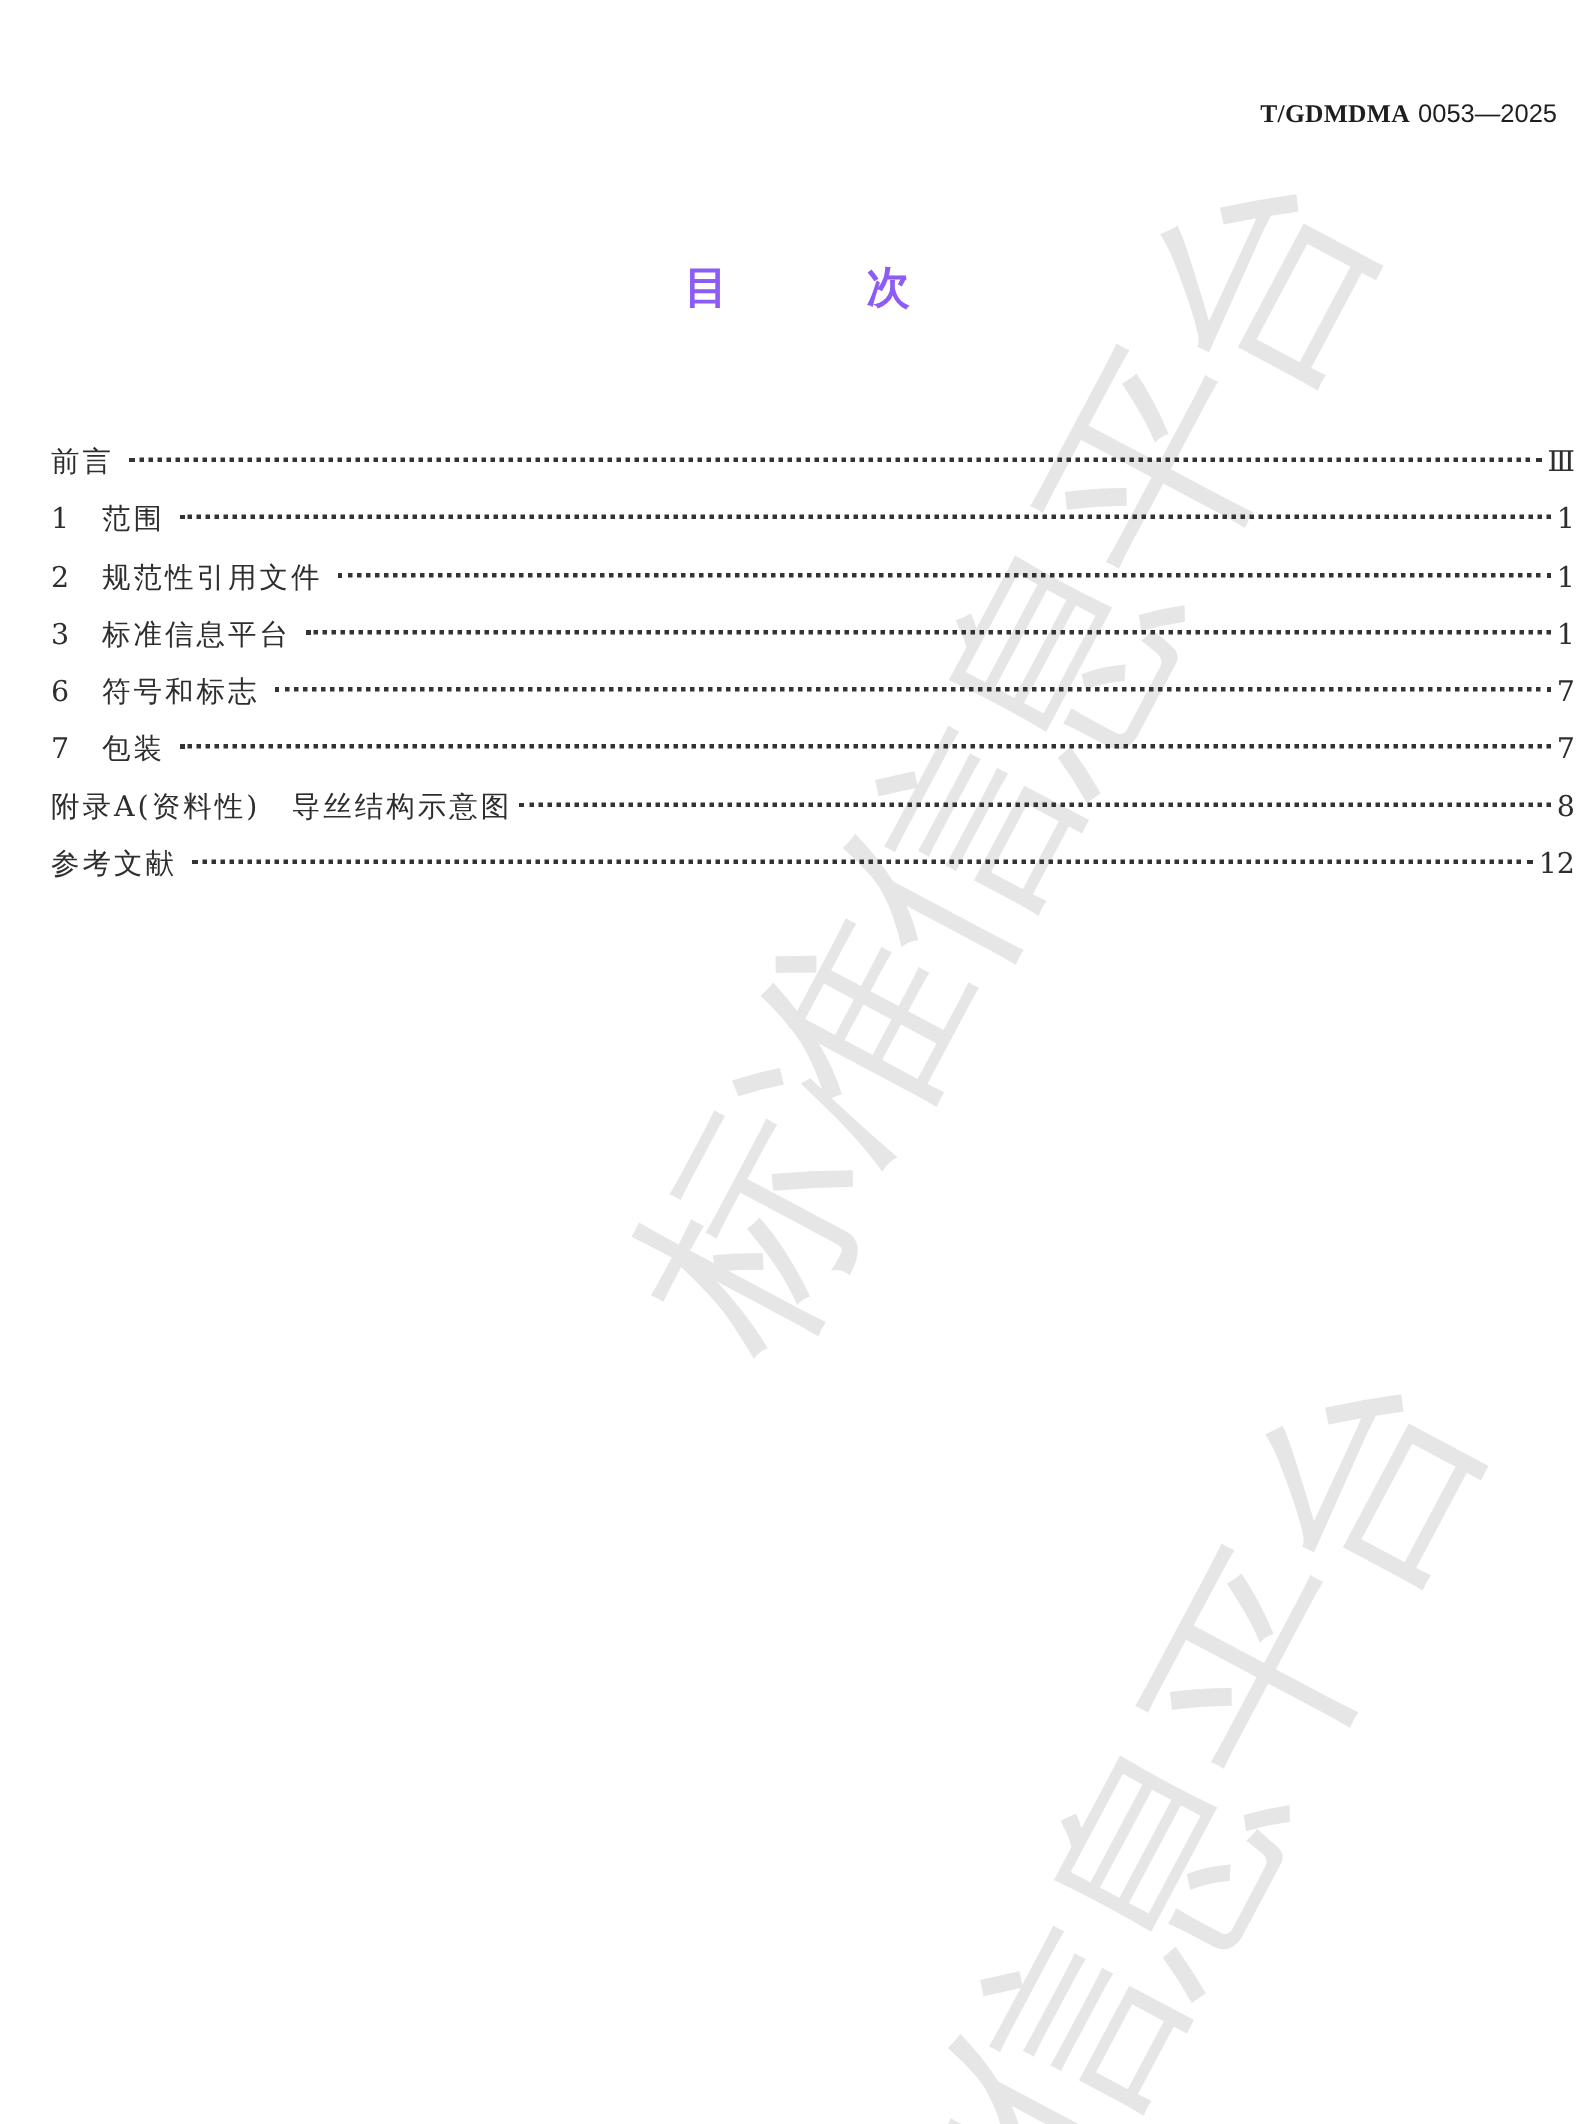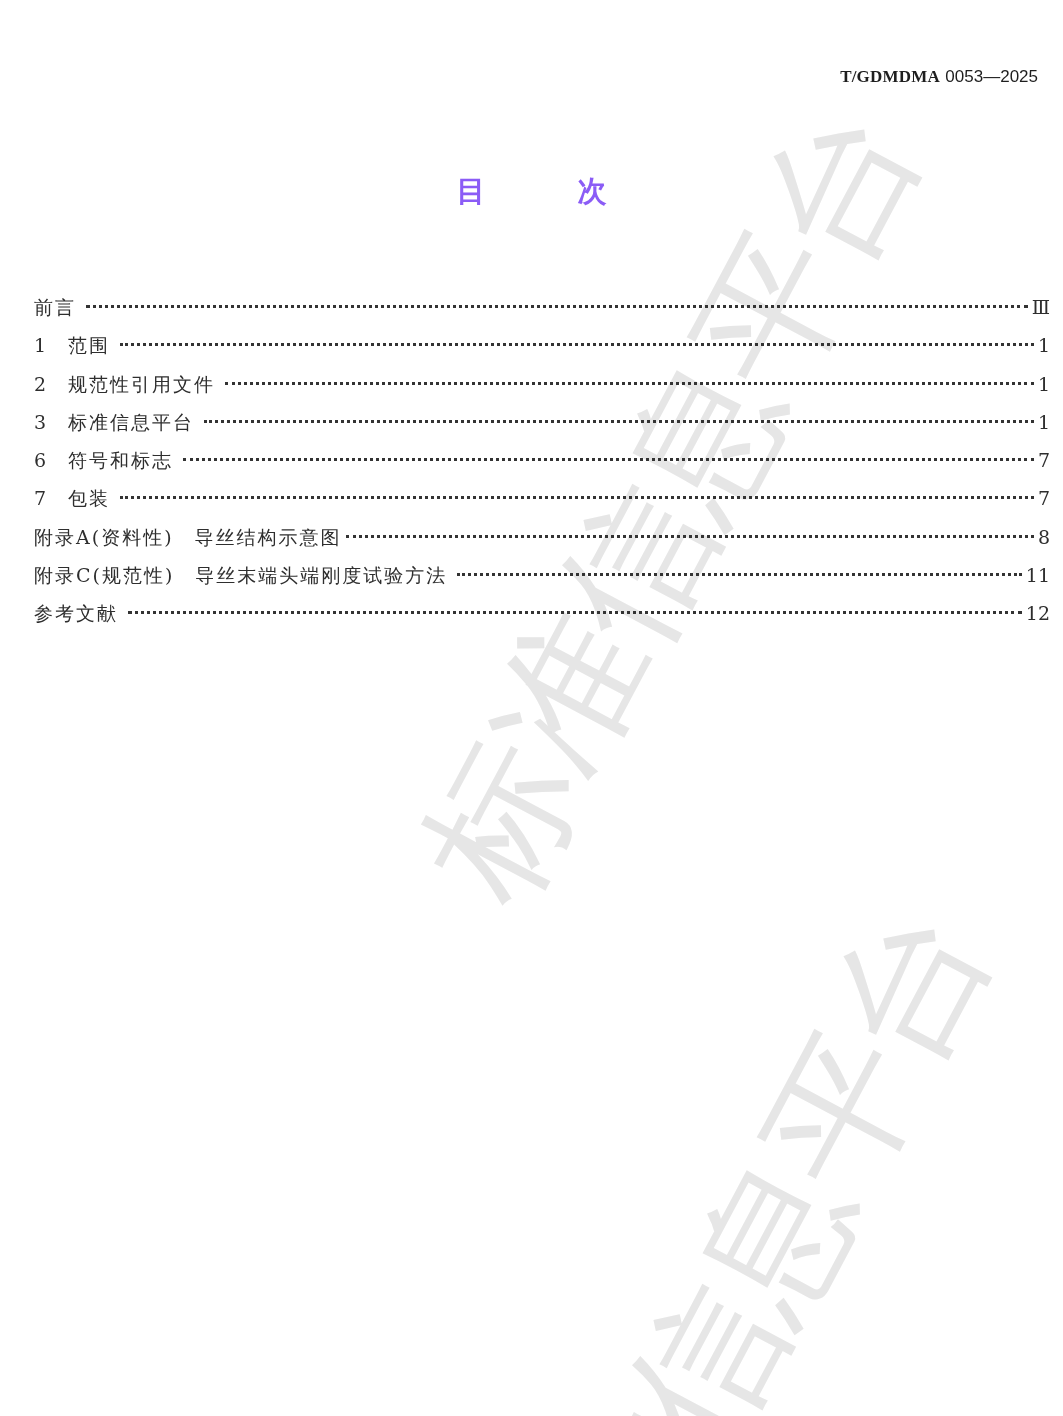--- a/index.html
+++ b/index.html
@@ -155,23 +155,18 @@
       <span class="toc-label"><span class="toc-num">7</span><span>包装</span></span>
       <span class="toc-leader"></span>
       <span class="toc-page">7</span>
     </li>
     <li class="toc-row">
       <span class="toc-label">附录A(资料性)　导丝结构示意图</span>
       <span class="toc-leader" style="margin-left:4px;"></span>
       <span class="toc-page">8</span>
     </li>
     <li class="toc-row">
-      <span class="toc-label">附录C(规范性)　导丝末端头端刚度试验方法</span>
-      <span class="toc-leader"></span>
-      <span class="toc-page">11</span>
-    </li>
-    <li class="toc-row">
       <span class="toc-label">参考文献</span>
       <span class="toc-leader"></span>
       <span class="toc-page">12</span>
     </li>
   </ul>
 </section>
 
 </body></html>

